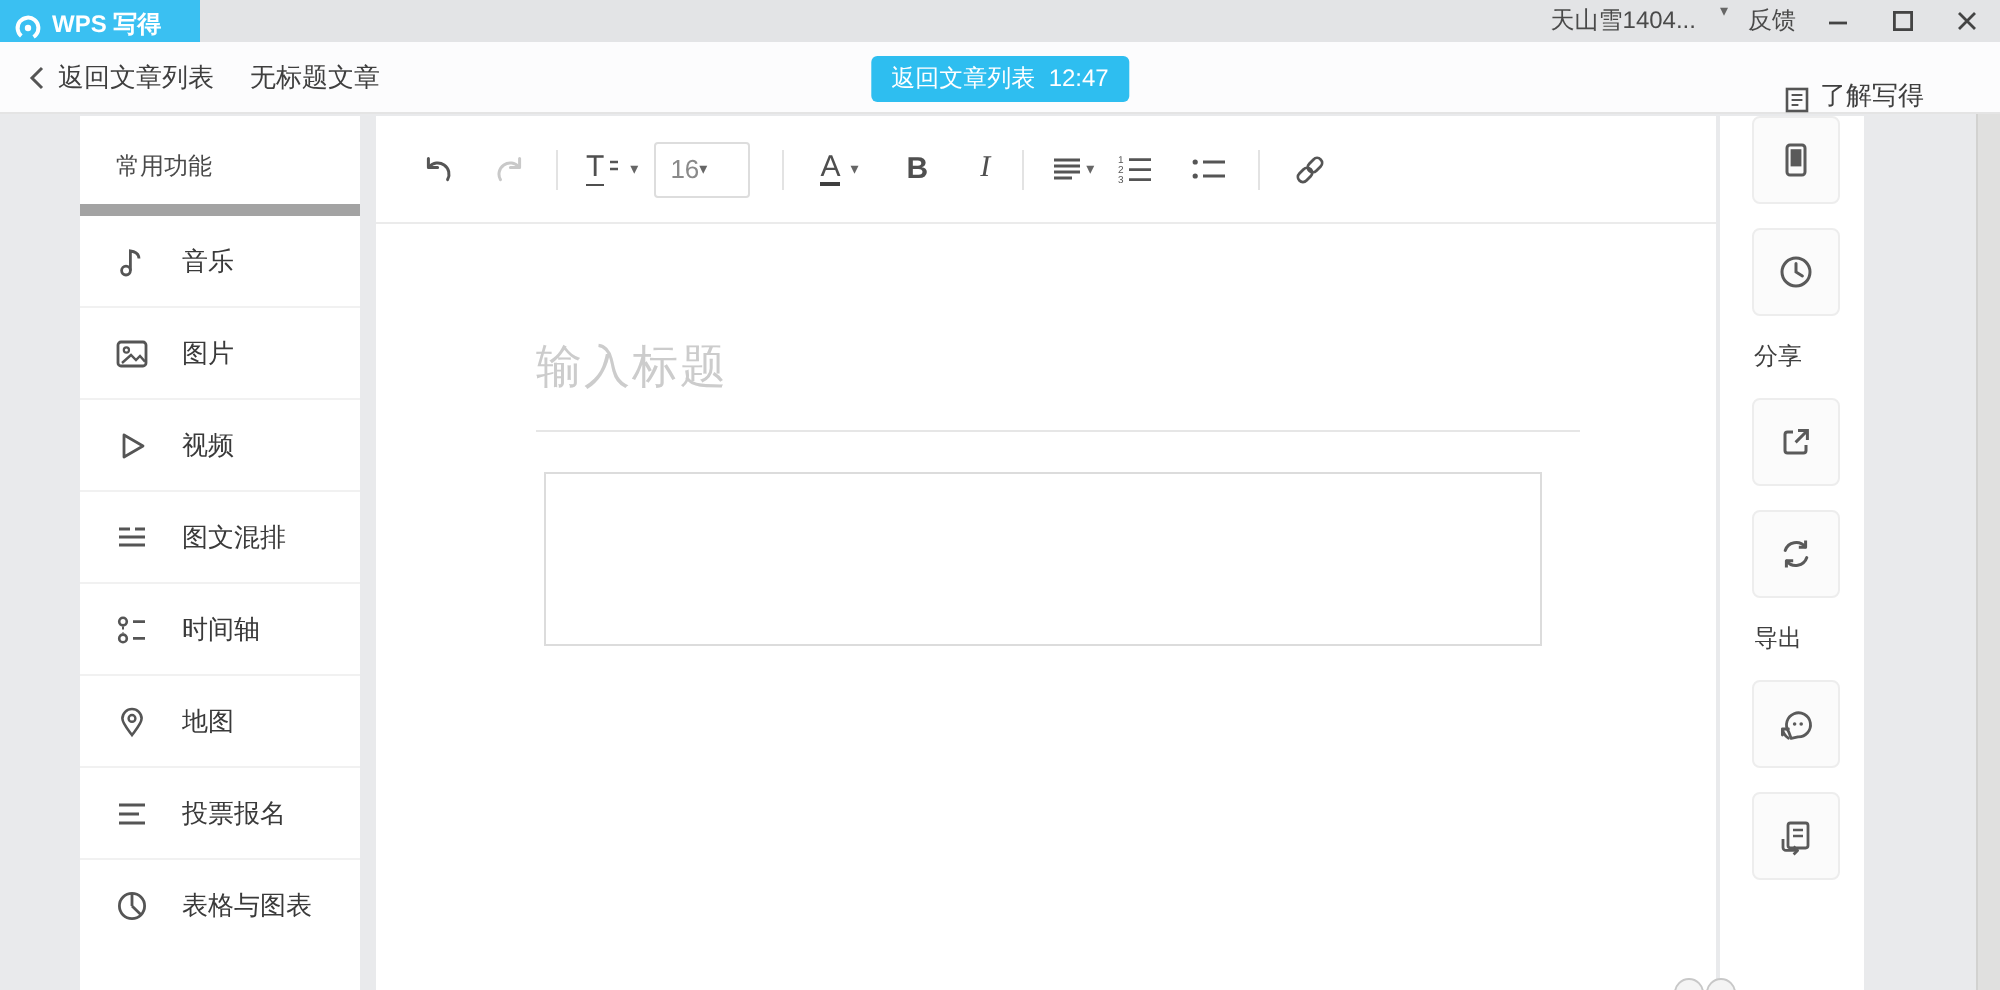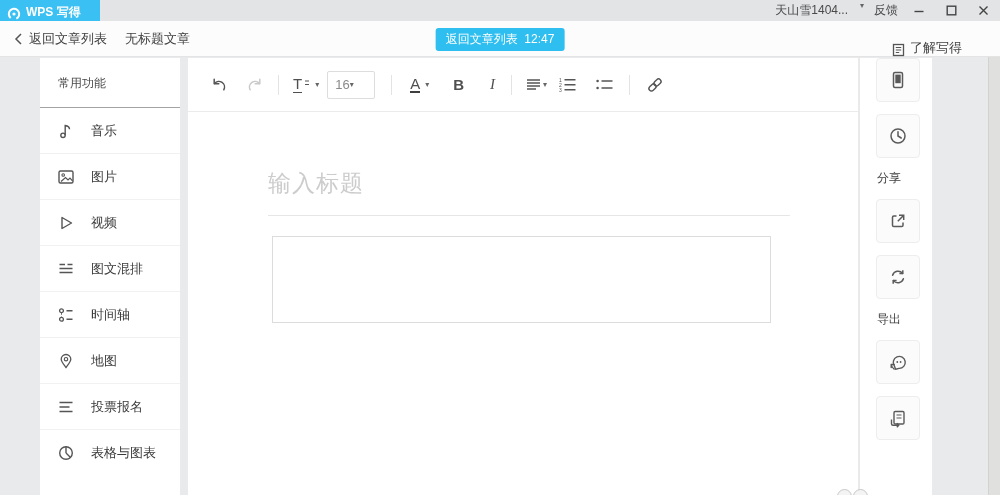--- a/index.html
+++ b/index.html
@@ -33,21 +33,21 @@
   .badge { position:absolute; left:50%; top:7px; transform:translateX(-50%);
     background:#2ebef0; color:#fff; font-size:12px; border-radius:3px;
     height:23px; line-height:23px; padding:0 10px; white-space:nowrap; }
   .learn { position:absolute; right:38px; top:0; height:36px;
     display:flex; align-items:flex-end; gap:5px; cursor:pointer; color:#3f3f3f; }
 
   
   .sidebar { position:absolute; left:40px; top:58px; width:140px; height:437px;
     background:#fff; }
   .sb-header { height:50px; line-height:50px; padding-left:18px; font-size:12px;
-    color:#4a4a4a; border-bottom:1px solid #a3a3a3; }
+    color:#4a4a4a; border-bottom:6px solid #a3a3a3; }
   .sb-item { height:46px; display:flex; align-items:center; gap:16px;
     padding-left:17px; border-bottom:1px solid #f1f1f1; cursor:pointer; }
   .sb-item span.lbl { font-size:13px; color:#3a3a3a; }
 
   
   .editor { position:absolute; left:188px; top:58px; width:670px; height:437px;
     background:#fff; }
   .toolbar { height:54px; border-bottom:1px solid #ebebeb; display:flex;
     align-items:center; padding-left:22px; }
   .tbtn { display:flex; align-items:center; justify-content:center;

